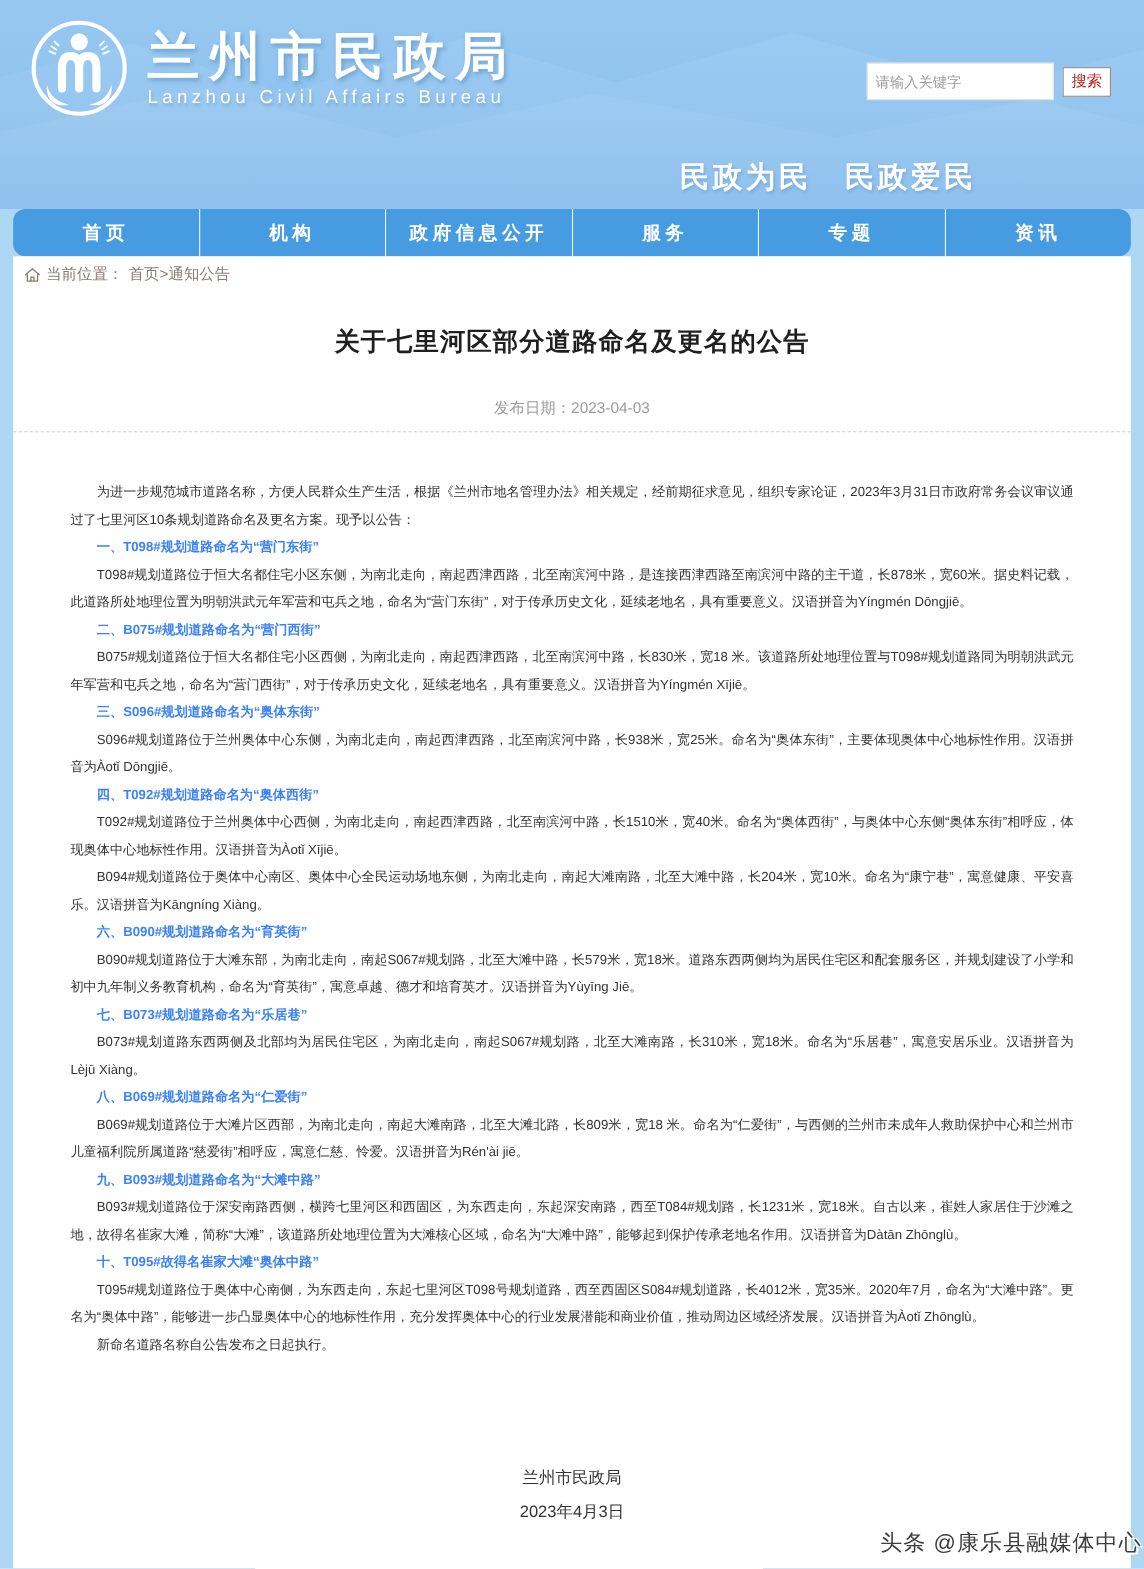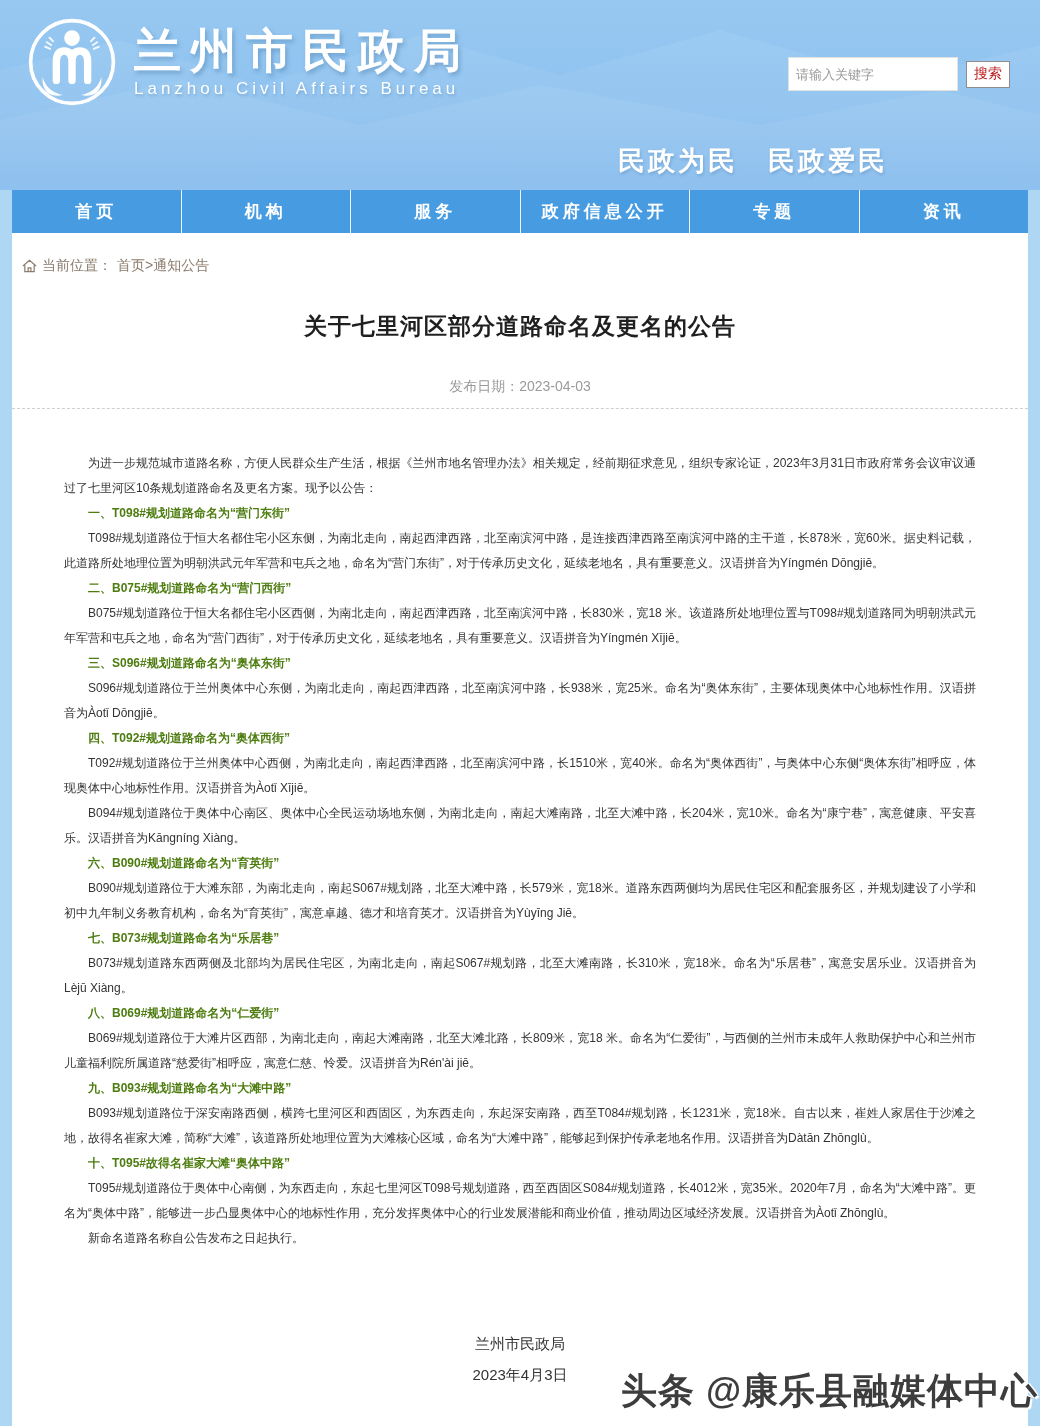--- a/index.html
+++ b/index.html
@@ -41,59 +41,59 @@
   .search-btn {
     margin-left: 8px; width: 44px; height: 27px; background: #fff;
     border: 1px solid #8d8d8d; font-size: 14px; color: #b91c1c; cursor: pointer;
   }
   .slogan {
     position: absolute; left: 618px; top: 143px;
     color: #fff; font-size: 27px; font-weight: bold; letter-spacing: 3px;
     text-shadow: 1px 2px 3px rgba(60,110,160,.3);
   }
   
-  .main-nav { margin: 0 12px; height: 43px; background: #479CE1; display: flex; }
+  .main-nav { margin: 0 12px; height: 43px; background: #479CE1; display: flex; border-radius: 11px; }
   .nav-item {
     flex: 1; display: flex; align-items: center; justify-content: center;
     color: #fff; font-size: 17px; font-weight: bold; letter-spacing: 4px;
     border-right: 1px solid rgba(255,255,255,.9); cursor: pointer;
   }
   .nav-item:last-child { border-right: none; }
   
   .content {
     margin: 0 12px; background: #fff; height: 1193px;
     position: relative;
   }
   .breadcrumb {
     display: flex; align-items: center; gap: 5px;
-    padding: 24px 0 4px 10px; font-size: 14px; color: #8A7B6C;
+    padding: 8px 0 4px 10px; font-size: 14px; color: #8A7B6C;
   }
   .breadcrumb .crumb-path { cursor: pointer; }
   .home-icon { width: 15px; height: 14px; display: inline-block; }
   .article { padding: 18px 52px 0 52px; }
   .article-title {
     text-align: center; font-size: 23px; font-weight: bold; color: #1f1f1f;
     letter-spacing: 1px; margin-top: 14px;
   }
   .pub-date { text-align: center; color: #9a9a9a; font-size: 14px; margin-top: 36px; }
   .date-sep { border-bottom: 1px dashed #cfcfcf; margin: 12px -52px 0 -52px; }
   .article-body {
     margin-top: 42px; font-size: 12px; line-height: 25px; color: #333;
     text-align: justify;
   }
   .article-body p { text-indent: 2em; }
-  .article-body p.sec-heading { font-weight: bold; color: #4d7c0f; }
+  .article-body p.sec-heading { font-weight: bold; color: #3b82f6; }
   .signature-block {
     position: absolute; top: 1095px; left: 0; right: 0;
     text-align: center; font-size: 15px; color: #333; line-height: 31px;
   }
   
   .watermark {
     position: absolute; right: 2px; bottom: 10px;
-    font-size: 36px; font-weight: bold; color: #3d3d3d; letter-spacing: 1px;
+    font-size: 20px; font-weight: normal; color: #3d3d3d; letter-spacing: 1px;
     text-shadow: -1px -1px 0 #fff, 1px -1px 0 #fff, -1px 1px 0 #fff, 2px 2px 0 #fff;
   }
 </style>
 </head>
 <body>
 
 <div class="page">
 
   <div class="hero">
     <svg class="mountains" viewBox="0 0 1040 190" preserveAspectRatio="none">
@@ -127,22 +127,22 @@
       <input class="search-input" type="text" placeholder="请输入关键字" style="">
       <button class="search-btn">搜索</button>
     </div>
 
     <div class="slogan">民政为民　民政爱民</div>
   </div>
 
   <div class="main-nav">
     <div class="nav-item">首页</div>
     <div class="nav-item">机构</div>
+    <div class="nav-item">政府信息公开</div>
     <div class="nav-item">服务</div>
-    <div class="nav-item">政府信息公开</div>
     <div class="nav-item">专题</div>
     <div class="nav-item">资讯</div>
   </div>
 
   <div class="content">
 
     <div class="breadcrumb">
       <svg class="home-icon" viewBox="0 0 16 15">
         <path d="M1,7.5 L8,1.5 L15,7.5 M3,6.8 L3,13.5 L13,13.5 L13,6.8 M6.5,13.5 L6.5,9.5 L9.5,9.5 L9.5,13.5" fill="none" stroke="#8A7B6C" stroke-width="1.3"></path>
       </svg>

